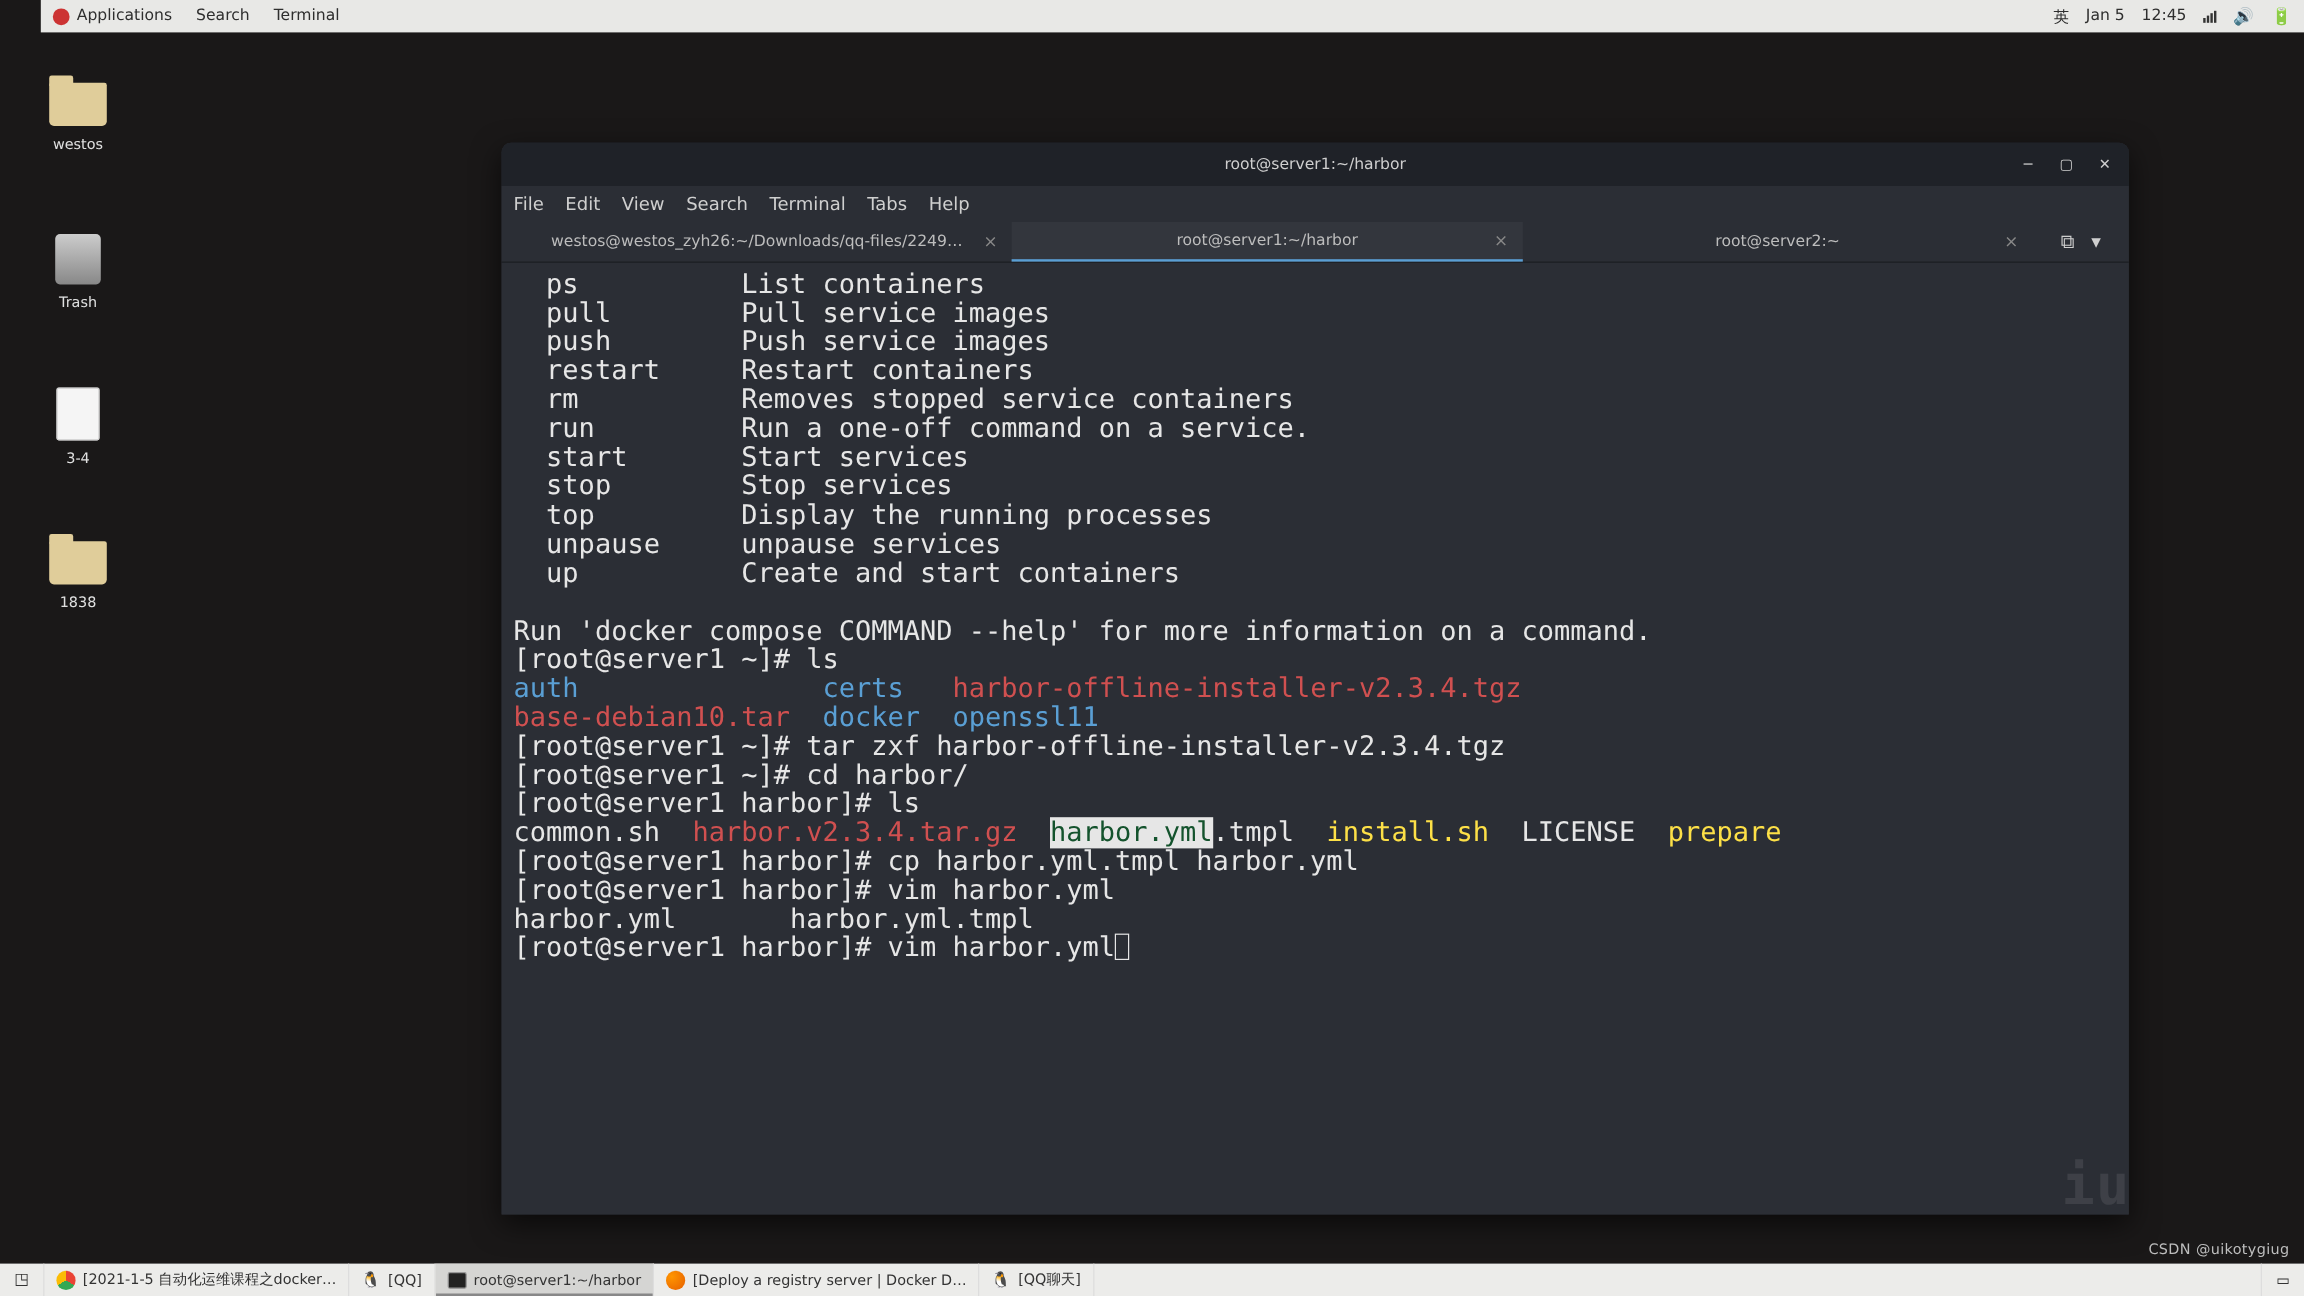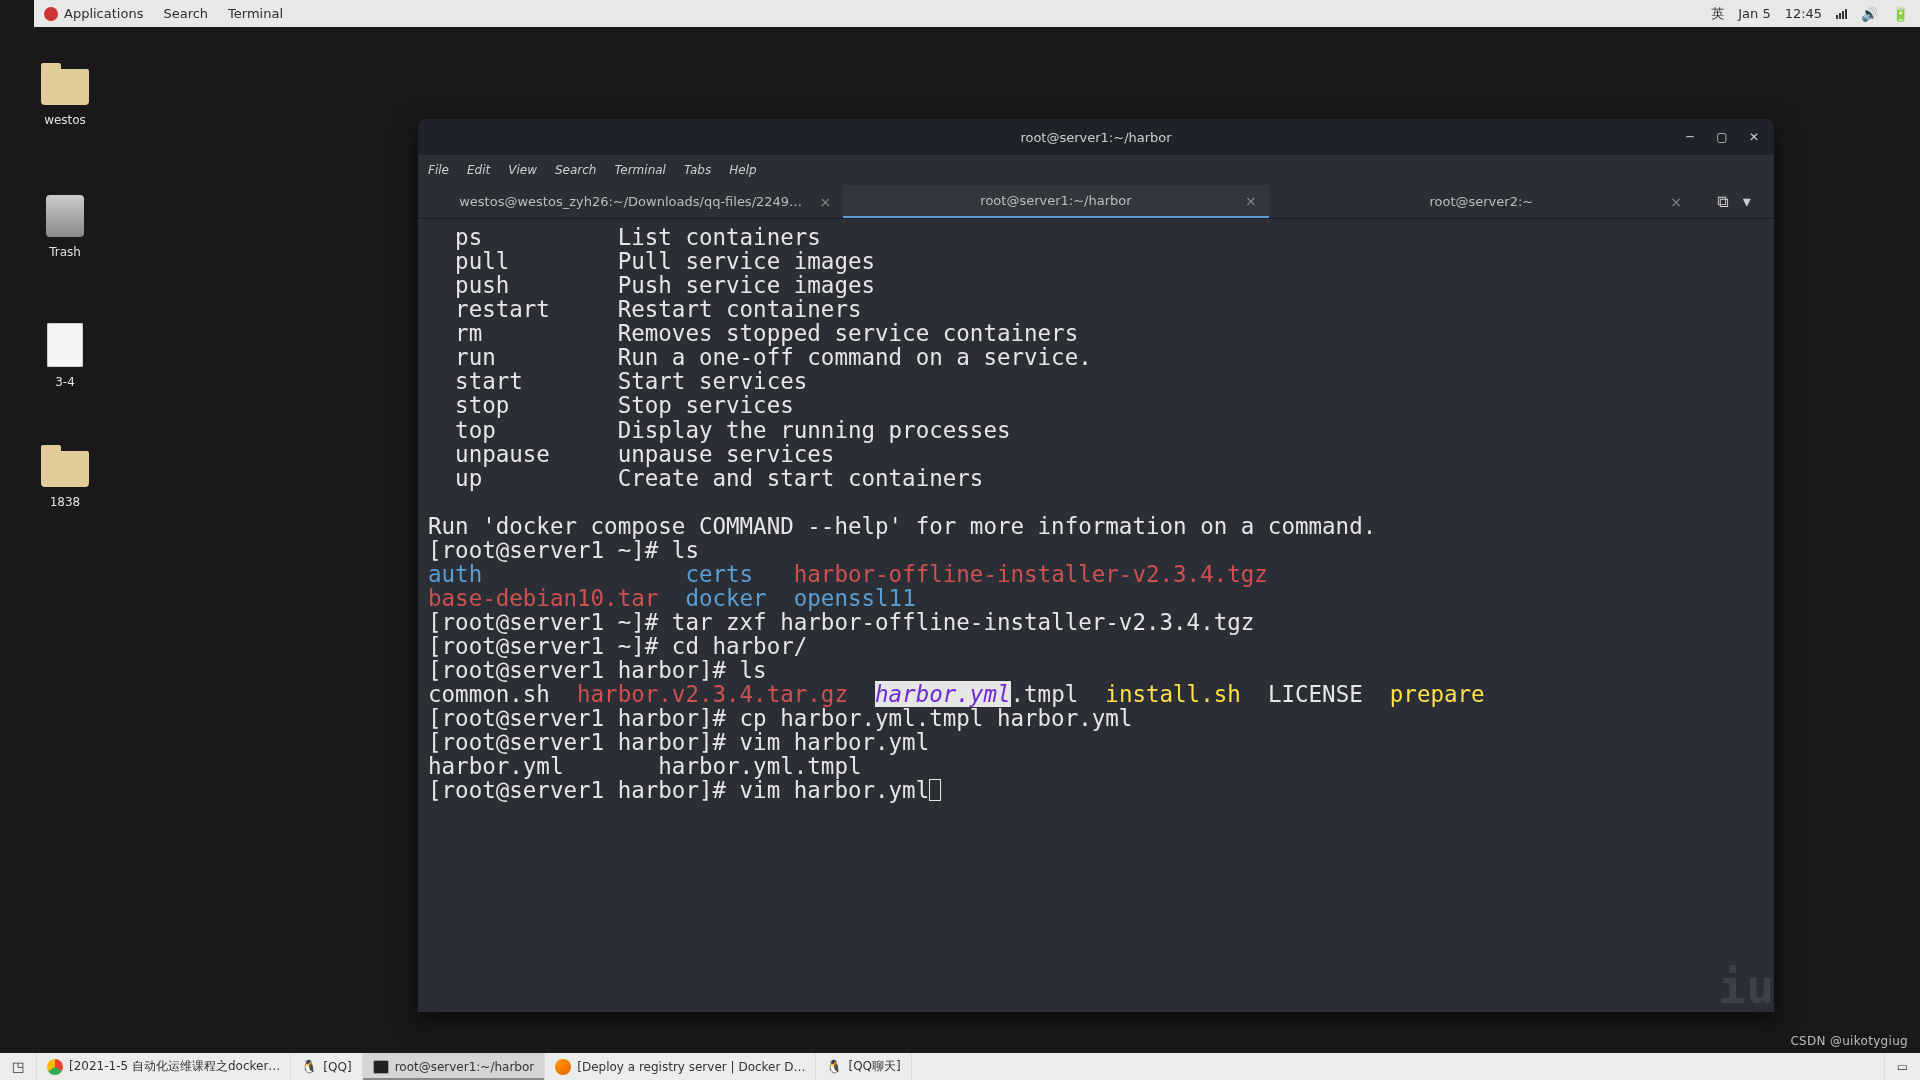--- a/index.html
+++ b/index.html
@@ -21,32 +21,32 @@
   .dicon .folder::before { content:""; position:absolute; top:-6px; left:0; width:20px; height:8px; background:#e0cd9a; border-radius:2px 2px 0 0; }
   .dicon .trash { width: 38px; height: 42px; margin: 0 auto 8px; background: linear-gradient(#ccc,#888); border-radius: 4px; }
   .dicon .file { width: 36px; height: 44px; margin: 0 auto 8px; background: #f5f5f5; border-radius: 2px; box-shadow: inset 0 0 0 1px #ccc; }
 
   
   .termwin { position: absolute; left: 418px; top: 92px; width: 1356px; height: 893px; background: #2b2e35; border-radius: 8px 8px 0 0; box-shadow: 0 8px 24px rgba(0,0,0,.6); display:flex; flex-direction:column; color:#d4d4d4; }
   .titlebar { height: 36px; background: #1f2228; border-radius: 8px 8px 0 0; display:flex; align-items:center; justify-content:center; position:relative; font-size:13px; color:#cfcfcf; }
   .titlebar .wctrl { position:absolute; right:6px; top:0; height:36px; display:flex; align-items:center; gap:4px; }
   .titlebar .wbtn { width:28px; height:24px; display:flex; align-items:center; justify-content:center; font-size:12px; color:#cfcfcf; border-radius:3px; }
 
-  .menubar { height: 30px; padding: 0 10px; display:flex; align-items:center; gap:18px; font-size:12px; color:#cfcfcf; background:#2b2e35;font-style:italic; }
+  .menubar { height: 30px; padding: 0 10px; display:flex; align-items:center; gap:18px; font-size:15px; color:#cfcfcf; background:#2b2e35; }
   .tabbar { height: 34px; display:flex; align-items:stretch; background:#2b2e35; border-bottom:1px solid #1a1c20;justify-content:center; }
   .tab { flex:1; display:flex; align-items:center; justify-content:center; gap:10px; font-size:13px; color:#bdbdbd; position:relative; }
   .tab.active { background:#33363d; border-bottom:2px solid #5a9fd4; }
   .tab .close { position:absolute; right:12px; color:#888; font-size:14px; }
   .tabbar .tabtools { width:80px; display:flex; align-items:center; justify-content:center; gap:14px; color:#cfcfcf; }
 
   .termbody { flex:1; padding: 6px 10px 10px 10px; font-family: "DejaVu Sans Mono","Liberation Mono",monospace; font-size: 22.5px; line-height: 1.07; white-space: pre; color:#e6e6e6; overflow:hidden; background:#2b2e35; position:relative; }
   .termbody .dir { color:#5a9fd4; }
   .termbody .arc { color:#d05050; }
   .termbody .exe { color:#fde047; }
-  .termbody .hl  { background:#e6e6e6; color:#6d28d9;font-style:italic; }
+  .termbody .hl  { background:#e6e6e6; color:#14532d; }
   .cursor { display:inline-block; width:12px; height:22px; border:1px solid #e6e6e6; vertical-align:-3px; }
   .termwm { position:absolute; right:-30px; bottom:0; font-size:46px; letter-spacing:1px; color:rgba(255,255,255,.09); font-weight:600; }
 
   
   .taskbar { position:absolute; left:0; right:0; bottom:0; height:27px; background:#ececea; display:flex; align-items:center; font-size:12px; color:#333; }
   .taskbar .tbtn { height:27px; display:flex; align-items:center; padding:0 10px; gap:6px; border-right:1px solid #ddd; }
   .taskbar .tbtn.active { background:#d5d5d3; box-shadow: inset 0 -2px 0 #888; }
   .taskbar .spacer { flex:1; }
   .taskbar .ticon { width:16px; height:16px; display:inline-flex; align-items:center; justify-content:center; font-size:13px; }
   .chrome { background: conic-gradient(#ea4335 0 120deg,#34a853 120deg 240deg,#fbbc05 240deg 360deg); border-radius:50%; }

